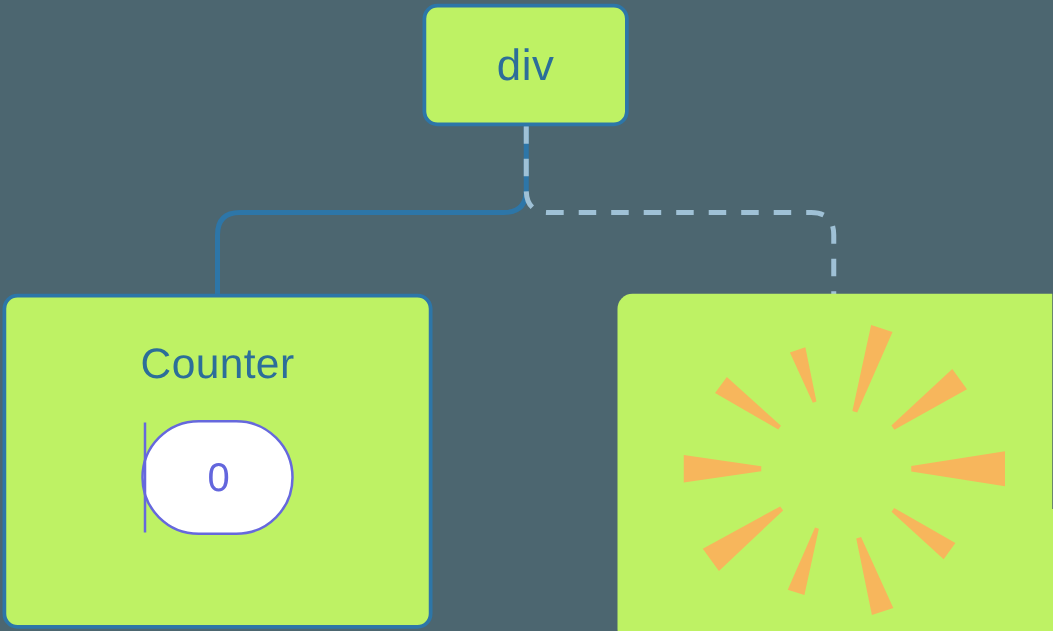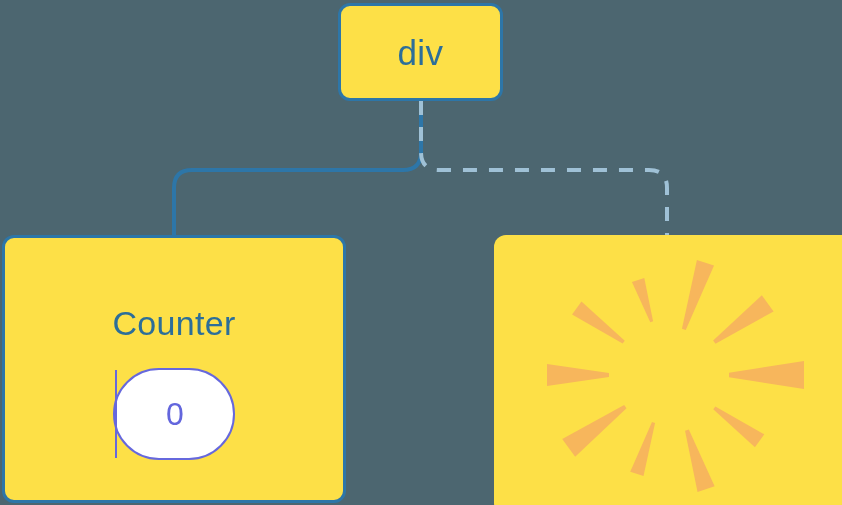--- a/index.html
+++ b/index.html
@@ -20,21 +20,21 @@
   #connector-layer {
     position: absolute;
     left: 0;
     top: 0;
     width: 842px;
     height: 505px;
     pointer-events: none;
   }
   .node {
     position: absolute;
-    background: #fde047;
+    background: #bef264;
     box-sizing: border-box;
   }
   .node.bordered {
     border: 3px solid #2d76a8;
     border-radius: 12px;
   }
   .node.plain {
     border: none;
     border-radius: 12px;
   }
@@ -55,21 +55,21 @@
     letter-spacing: 0.5px;
     line-height: 1;
   }
 
   
   #node-counter {
     left: 2px;
     top: 235px;
     width: 344px;
     height: 268px;
-    padding-top: 68px;
+    padding-top: 36px;
     display: flex;
     flex-direction: column;
     align-items: center;
   }
   #node-counter .node-title {
     font-size: 34px;
     color: #2c6e99;
     letter-spacing: 0.3px;
     line-height: 1;
     margin-bottom: 28px;

